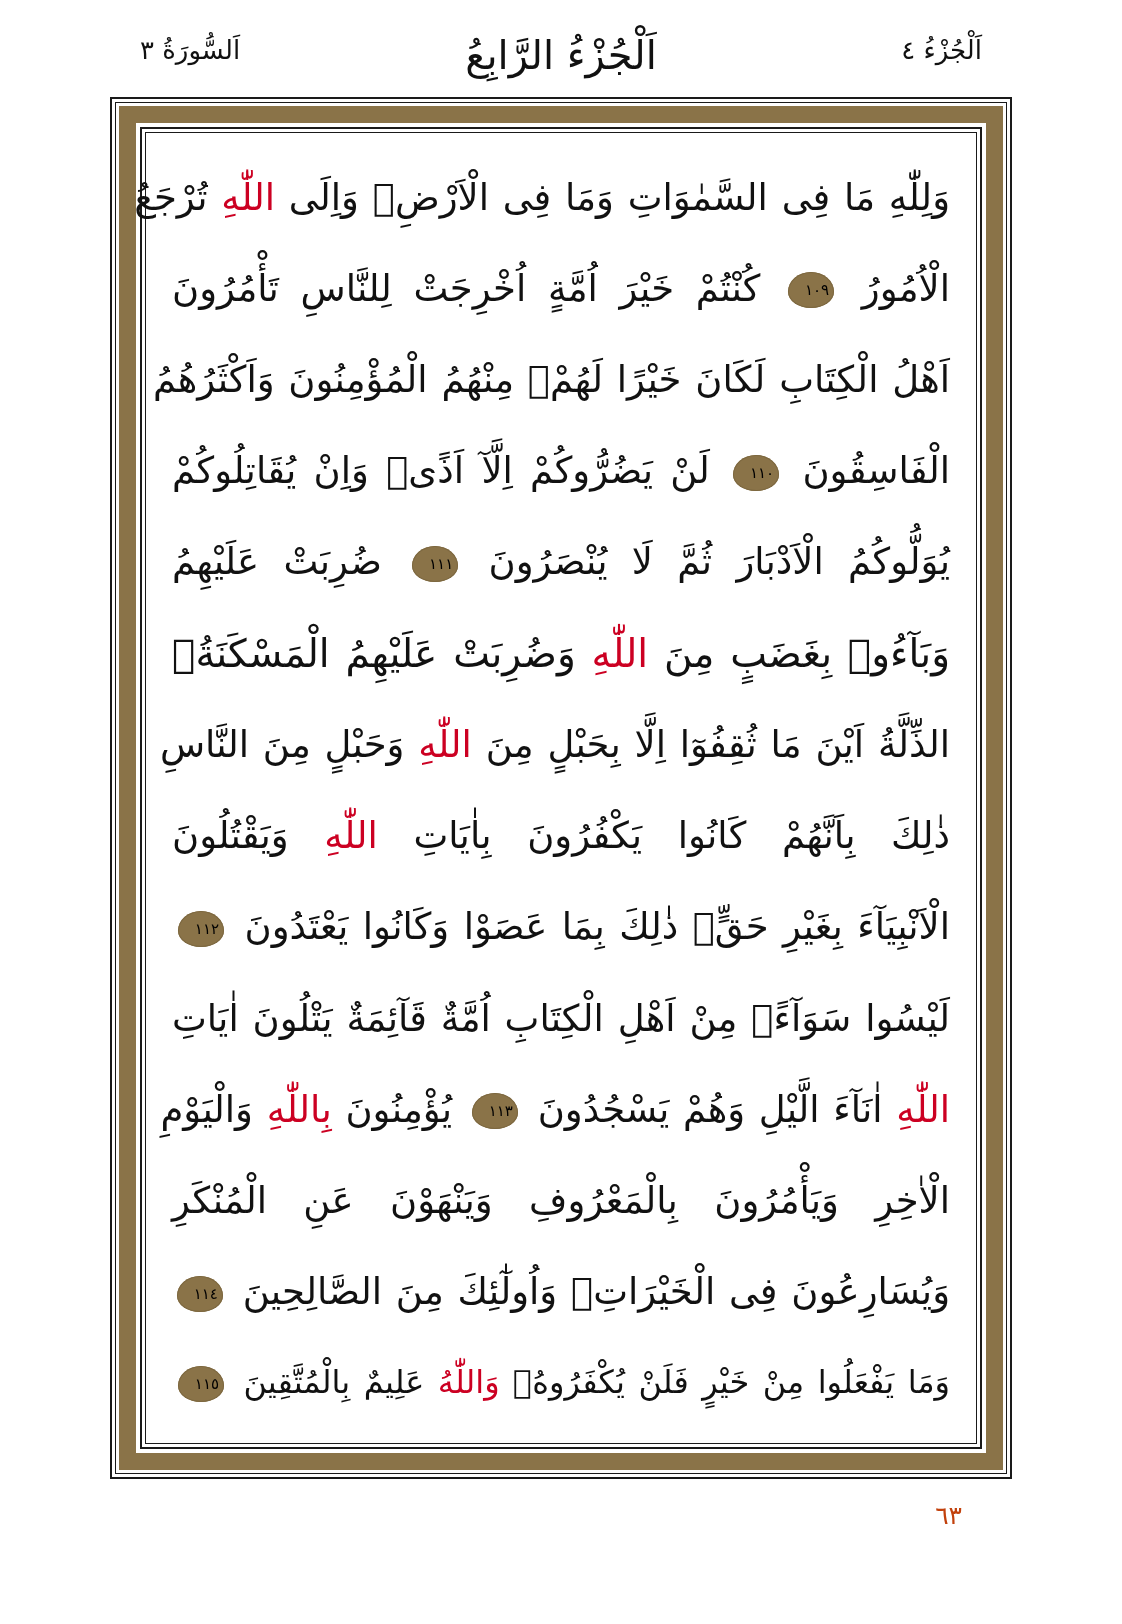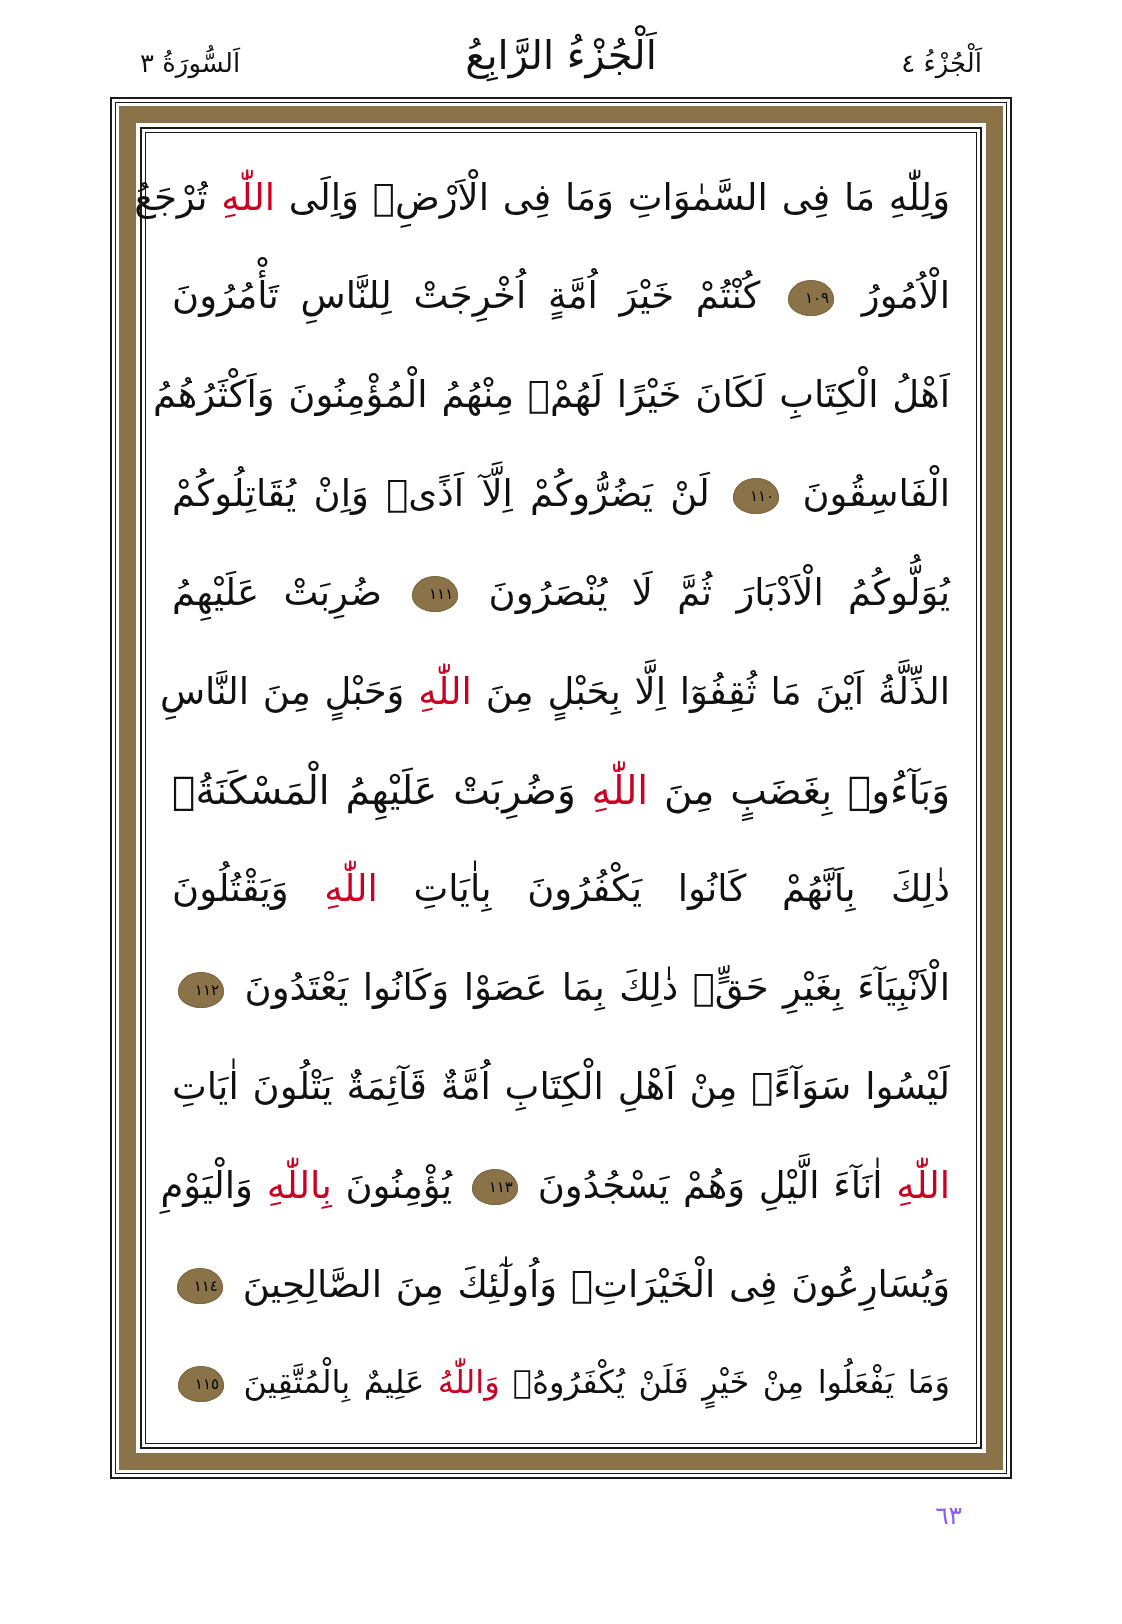--- a/index.html
+++ b/index.html
@@ -25,21 +25,21 @@
 
   
   .page-header {
     position: absolute;
     top: 34px;
     left: 140px;
     right: 140px;
     height: 58px;
     display: flex;
     flex-direction: row-reverse;
-    align-items: center;
+    align-items: flex-start;
     justify-content: space-between;
     direction: rtl;
   }
   .hdr-item {
     font-family: "DejaVu Sans", "Liberation Sans", sans-serif;
     font-size: 26px;
     line-height: 1.25;
     color: #111111;
     white-space: nowrap;
     font-weight: 400;
@@ -171,21 +171,21 @@
     width: 902px;
     height: 50px;
     direction: rtl;
   }
   .folio {
     position: absolute;
     right: 50px;
     top: 6px;
     font-family: "DejaVu Sans", "Liberation Sans", sans-serif;
     font-size: 25px;
-    color: #8b5cf6;
+    color: #c2410c;
   }
 </style>
 </head>
 <body>
 
 <div class="page">
 
   <div class="page-header">
     <div class="hdr-item">اَلسُّورَةُ ٣</div>
     <div class="hdr-item hdr-center">اَلْجُزْءُ الرَّابِعُ</div>
@@ -215,44 +215,47 @@
                 </div>
 
                 <div class="ayah-line">
                   <span class="txt">الْفَاسِقُونَ <span class="ayah-mark">١١٠</span> لَنْ يَضُرُّوكُمْ اِلَّآ اَذًىۗ وَاِنْ يُقَاتِلُوكُمْ</span>
                 </div>
 
                 <div class="ayah-line">
                   <span class="txt">يُوَلُّوكُمُ الْاَدْبَارَ ثُمَّ لَا يُنْصَرُونَ <span class="ayah-mark">١١١</span> ضُرِبَتْ عَلَيْهِمُ</span>
                 </div>
 
-                <div class="ayah-line">
-                  <span class="txt">الذِّلَّةُ اَيْنَ مَا ثُقِفُوٓا اِلَّا بِحَبْلٍ مِنَ <span class="jalalah">اللّٰهِ</span> وَحَبْلٍ مِنَ النَّاسِ</span>
-                </div>
-
                 <div class="ayah-line big">
                   <span class="txt">وَبَآءُوۡ بِغَضَبٍ مِنَ <span class="jalalah">اللّٰهِ</span> وَضُرِبَتْ عَلَيْهِمُ الْمَسْكَنَةُۗ</span>
                 </div>
 
                 <div class="ayah-line">
+                  <span class="txt">الذِّلَّةُ اَيْنَ مَا ثُقِفُوٓا اِلَّا بِحَبْلٍ مِنَ <span class="jalalah">اللّٰهِ</span> وَحَبْلٍ مِنَ النَّاسِ</span>
+                </div>
+
+                <div class="ayah-line">
                   <span class="txt">ذٰلِكَ بِاَنَّهُمْ كَانُوا يَكْفُرُونَ بِاٰيَاتِ <span class="jalalah">اللّٰهِ</span> وَيَقْتُلُونَ</span>
                 </div>
 
                 <div class="ayah-line">
                   <span class="txt">الْاَنْبِيَآءَ بِغَيْرِ حَقٍّۗ ذٰلِكَ بِمَا عَصَوْا وَكَانُوا يَعْتَدُونَ <span class="ayah-mark">١١٢</span></span>
                 </div>
 
                 <div class="ayah-line">
                   <span class="txt">لَيْسُوا سَوَآءًۗ مِنْ اَهْلِ الْكِتَابِ اُمَّةٌ قَآئِمَةٌ يَتْلُونَ اٰيَاتِ</span>
                 </div>
 
                 <div class="ayah-line">
                   <span class="txt"><span class="jalalah">اللّٰهِ</span> اٰنَآءَ الَّيْلِ وَهُمْ يَسْجُدُونَ <span class="ayah-mark">١١٣</span> يُؤْمِنُونَ <span class="jalalah">بِاللّٰهِ</span> وَالْيَوْمِ</span>
                 </div>
 
+                <div class="ayah-line">
+                  <span class="txt">الْاٰخِرِ وَيَأْمُرُونَ بِالْمَعْرُوفِ وَيَنْهَوْنَ عَنِ الْمُنْكَرِ</span>
+                </div>
 
                 <div class="ayah-line">
                   <span class="txt">وَيُسَارِعُونَ فِى الْخَيْرَاتِۗ وَاُولٰٓئِكَ مِنَ الصَّالِحِينَ <span class="ayah-mark">١١٤</span></span>
                 </div>
 
                 <div class="ayah-line compact">
                   <span class="txt">وَمَا يَفْعَلُوا مِنْ خَيْرٍ فَلَنْ يُكْفَرُوهُۗ <span class="jalalah">وَاللّٰهُ</span> عَلِيمٌ بِالْمُتَّقِينَ <span class="ayah-mark">١١٥</span></span>
                 </div>
 
               </div>

